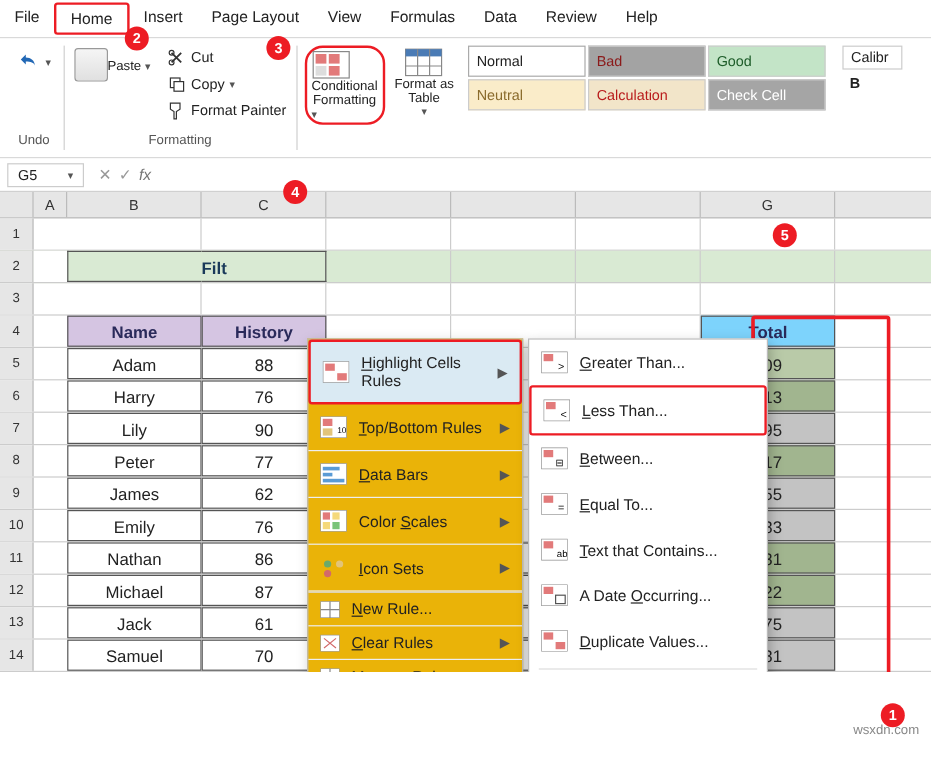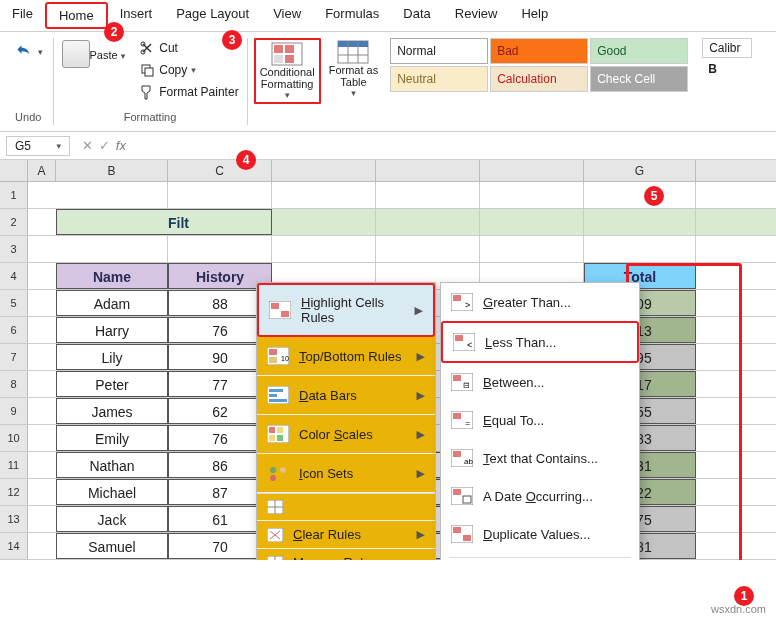--- a/index.html
+++ b/index.html
@@ -19,31 +19,31 @@
     
     .paste-block { display: flex; flex-direction: row; align-items: center; padding: 2px; }
     .paste-icon { width: 28px; height: 28px; background: linear-gradient(#f5f5f5,#e0e0e0); border: 1px solid #999; border-radius: 3px; }
     .paste-label { font-size: 11px; margin-top: 2px; }
     
     .clip-actions { display: flex; flex-direction: column; gap: 2px; font-size: 12px; padding-left: 6px; }
     .clip-actions .act { display: flex; align-items: center; gap: 4px; padding: 2px; }
     .small-icon { width: 16px; height: 16px; display: inline-block; }
     .chev { font-size: 9px; color: #555; }
     
-    .cf-block { display: flex; flex-direction: column; align-items: center; padding: 2px 4px; border: 2px solid #ed1c24; border-radius: 1px; position: relative; }
+    .cf-block { display: flex; flex-direction: column; align-items: flex-start; padding: 2px 4px; border: 2px solid #ed1c24; border-radius: 15px; position: relative; }
     .cf-icon { width: 32px; height: 24px; }
     .cf-label { font-size: 11px; text-align: center; line-height: 1.1; }
     
     .fmt-table-block { display: flex; flex-direction: column; align-items: center; padding: 2px 4px; }
     .fmt-table-icon { width: 32px; height: 24px; }
     
     .styles-gallery { display: grid; grid-template-columns: repeat(3, 98px); grid-template-rows: 26px 26px; gap: 2px; margin-left: 4px; }
     .style-cell { border: 1px solid #ccc; display: flex; align-items: center; padding: 0 6px; font-size: 12px; }
     .s-normal { background: #fff; border: 1px solid #aaa; }
-    .s-bad { background: #f97316; color: #8b1a1a; }
+    .s-bad { background: #a3a3a3; color: #8b1a1a; }
     .s-good { background: #c3e4c7; color: #1e5d2a; }
     .s-neutral { background: #faecc9; color: #8a6b2c; }
     .s-calc { background: #f2e5c9; color: #b91c1c; }
     .s-check { background: #a5a5a5; color: #fff; }
     
     .font-ctrl { display: flex; flex-direction: column; gap: 2px; padding-left: 10px; font-size: 12px; }
     .font-ctrl .fname { border: 1px solid #ccc; padding: 2px 6px; width: 50px; }
     .font-ctrl .btn-b { font-weight: bold; padding: 2px 6px; }
     
     .namebox-row { display: flex; align-items: center; border-bottom: 1px solid #d0d0d0; height: 28px; background: #fff; }
@@ -426,20 +426,21 @@
         </svg>
       <span class="mi-label"><span class="u">I</span>con Sets</span>
       <span class="arr">▶</span>
     </div>
     <div class="mitem small" style="border-top:1px solid #ddd">
       <svg class="mi-icon" viewBox="0 0 16 14">
           <rect x="0" y="0" width="16" height="14" fill="#fff" stroke="#888"></rect>
           <line x1="0" y1="7" x2="16" y2="7" stroke="#888"></line>
           <line x1="8" y1="0" x2="8" y2="14" stroke="#888"></line>
         </svg>
+      <span class="mi-label"><span class="u">N</span>ew Rule...</span>
     </div>
     <div class="mitem small">
       <svg class="mi-icon" viewBox="0 0 16 14">
           <rect x="0" y="0" width="16" height="14" fill="#fff" stroke="#888"></rect>
           <path d="M3 3l10 8M13 3l-10 8" stroke="#d26a6a"></path>
         </svg>
       <span class="mi-label"><span class="u">C</span>lear Rules</span>
       <span class="arr">▶</span>
     </div>
     <div class="mitem small">

